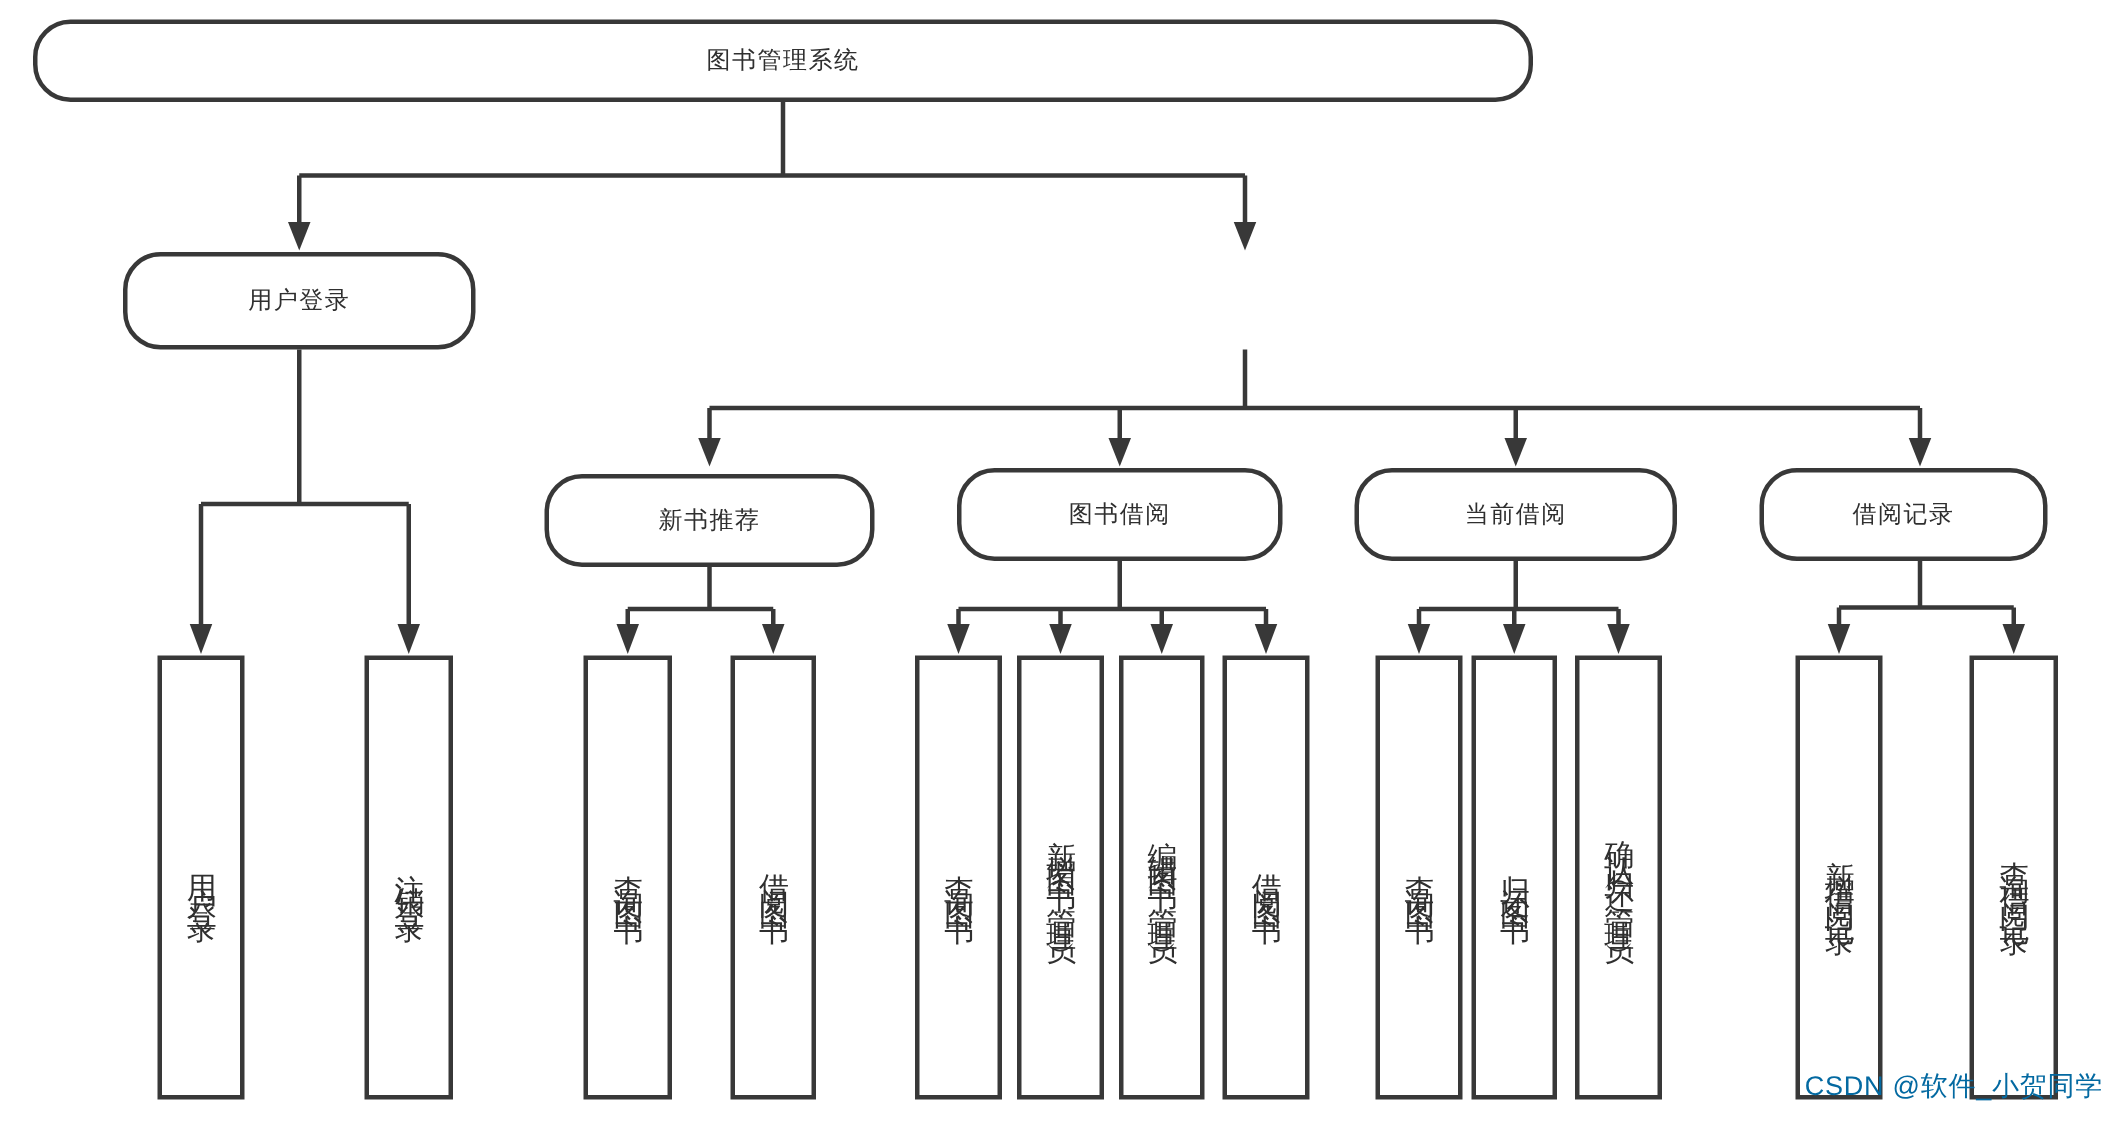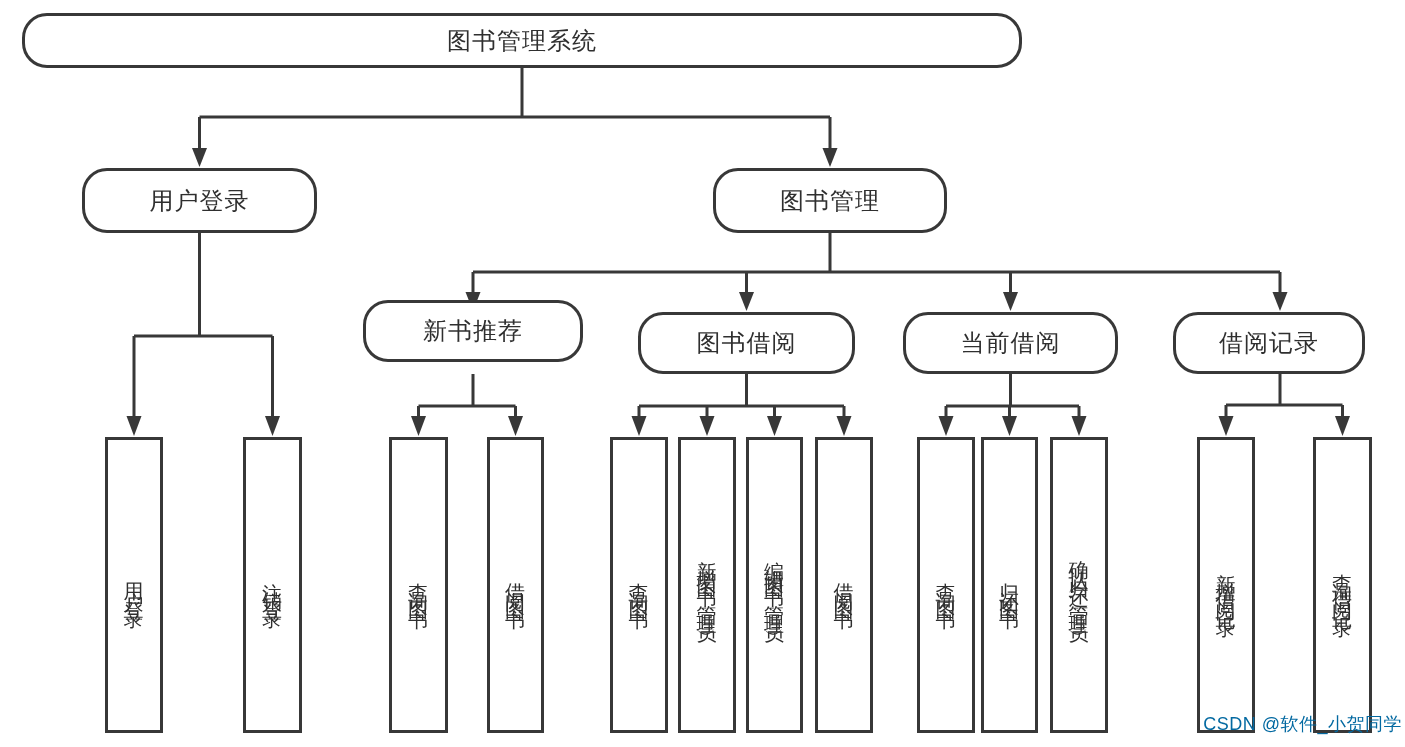--- a/index.html
+++ b/index.html
@@ -22,38 +22,38 @@
     box-sizing: border-box;
     background: #ffffff;
     border: 3px solid #383838;
     color: #2f2f2f;
     display: flex;
     align-items: center;
     justify-content: center;
     z-index: 2;
   }
   .hbox {
-    font-size: 24px;
+    font-size: 16px;
     letter-spacing: 1px;
     white-space: nowrap;
     border-radius: 25px;
   }
   .vbox {
     writing-mode: vertical-rl;
     text-orientation: mixed;
     font-size: 20px;
     letter-spacing: 9px;
     line-height: 1;
     white-space: nowrap;
   }
   
   .n-root        { left: 22px;   top: 13px;  width: 1000px; height: 55px; }
   .n-l2-user     { left: 82px;   top: 168px; width: 235px;  height: 65px; }
   .n-l2-book     { left: 713px;  top: 168px; width: 234px;  height: 65px; }
-  .n-l3-new      { left: 363px;  top: 300px; width: 220px;  height: 62px; }
+  .n-l3-new      { left: 363px;  top: 316px; width: 220px;  height: 62px; }
   .n-l3-borrow   { left: 638px;  top: 312px; width: 217px;  height: 62px; }
   .n-l3-current  { left: 903px;  top: 312px; width: 215px;  height: 62px; }
   .n-l3-records  { left: 1173px; top: 312px; width: 192px;  height: 62px; }
   .leaf          { top: 437px;  height: 296px; }
   .n-lf-login    { left: 105px;  width: 58px; }
   .n-lf-logout   { left: 243px;  width: 59px; }
   .n-lf-q1       { left: 389px;  width: 59px; }
   .n-lf-b1       { left: 487px;  width: 57px; }
   .n-lf-q2       { left: 610px;  width: 58px; }
   .n-lf-add      { left: 678px;  width: 58px; }
@@ -116,21 +116,20 @@
       <polygon points="1002,416 1017,416 1009.5,436"></polygon>
       <polygon points="1071.5,416 1086.5,416 1079,436"></polygon>
       <polygon points="1218.5,416 1233.5,416 1226,436"></polygon>
       <polygon points="1335,416 1350,416 1342.5,436"></polygon>
     </g>
   </svg>
 
   <div class="node hbox n-root">图书管理系统</div>
 
   <div class="node hbox n-l2-user">用户登录</div>
-  <div class="node hbox n-l2-book">图书管理</div>
 
   <div class="node hbox n-l3-new">新书推荐</div>
   <div class="node hbox n-l3-current">当前借阅</div>
   <div class="node hbox n-l3-borrow">图书借阅</div>
   <div class="node hbox n-l3-records">借阅记录</div>
 
   <div class="node vbox leaf n-lf-login">用户登录</div>
   <div class="node vbox leaf n-lf-logout">注销登录</div>
 
   <div class="node vbox leaf n-lf-q1">查询图书</div>

